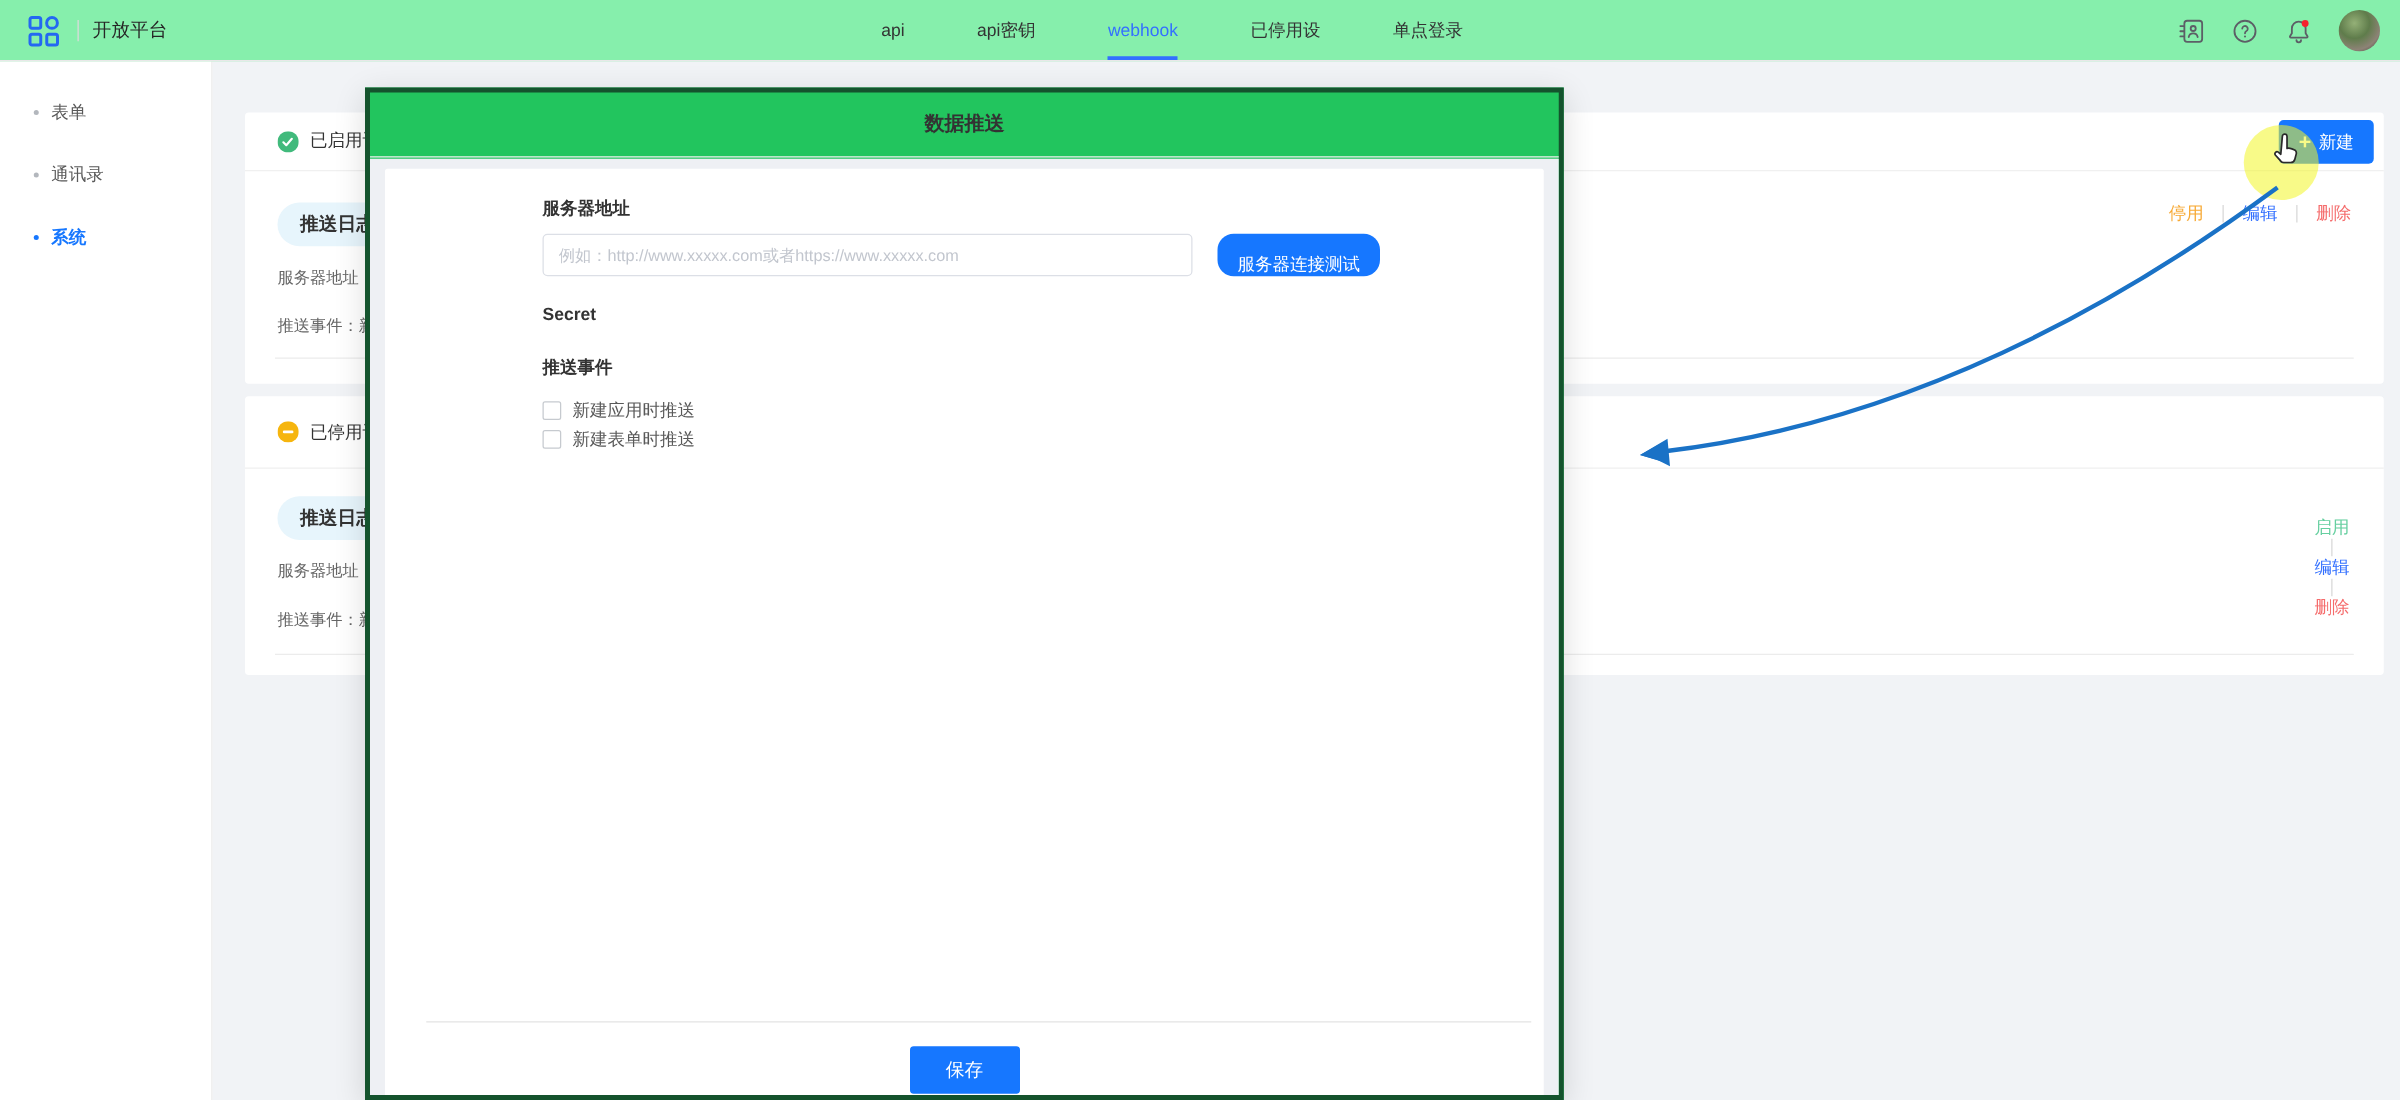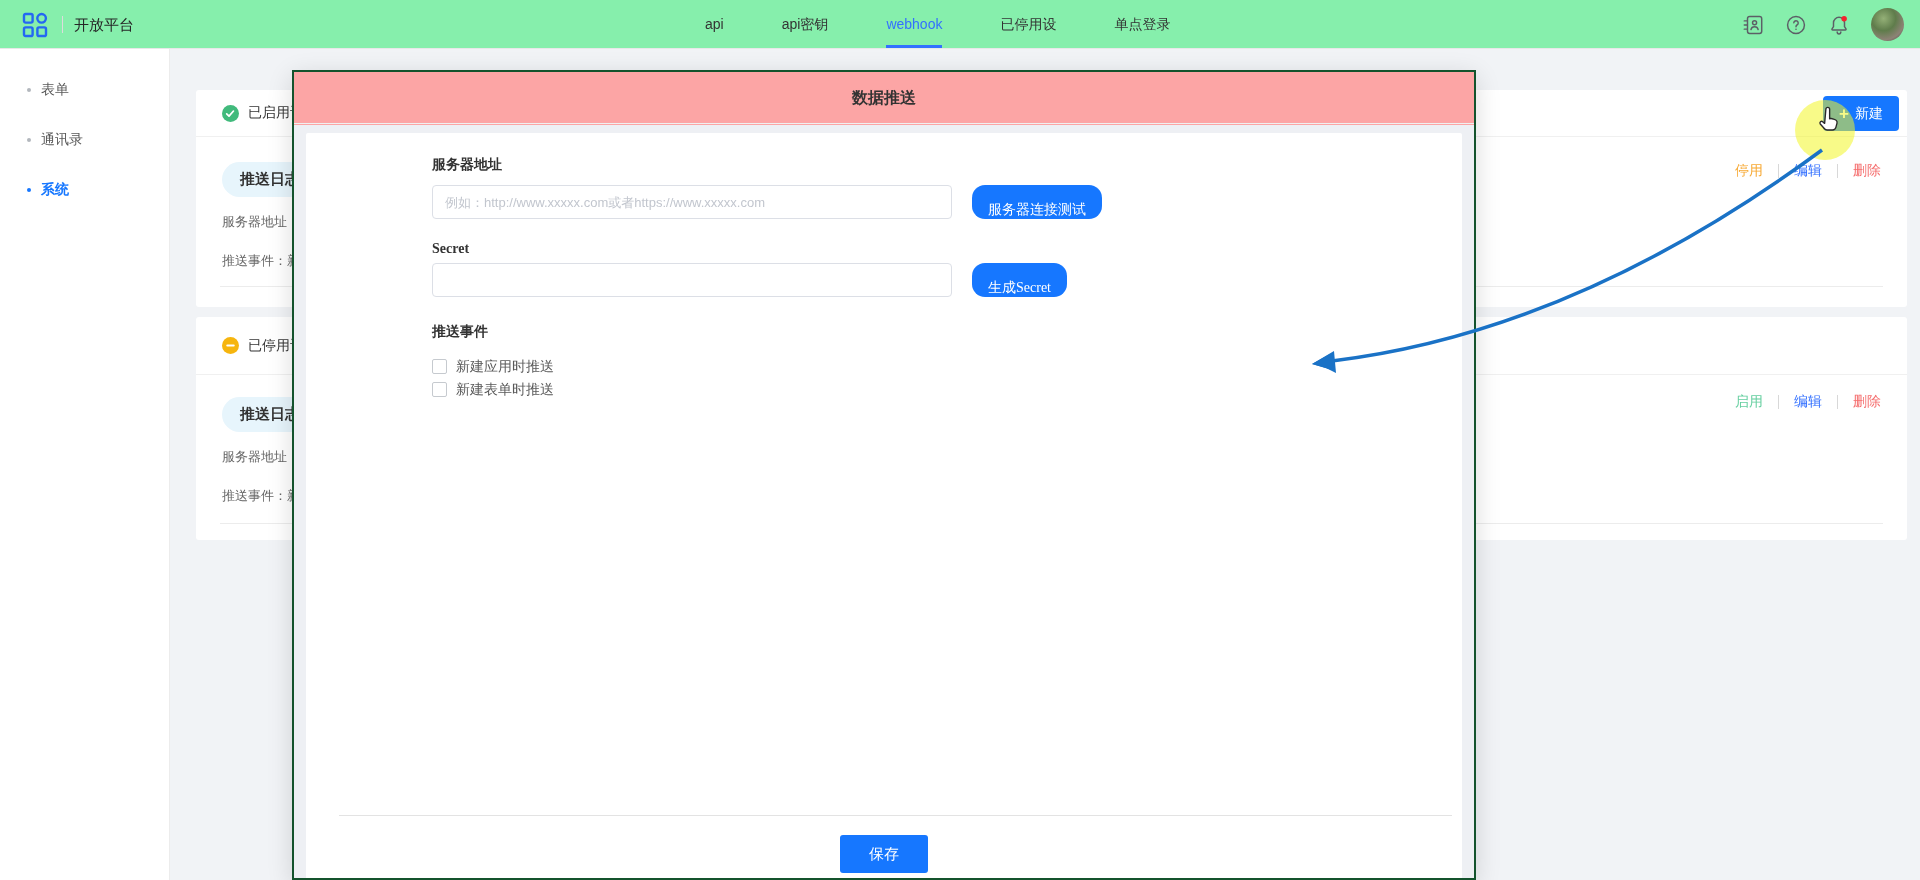--- a/index.html
+++ b/index.html
@@ -39,35 +39,35 @@
   .card-body { padding:25px 26px 0 26px; }
   .card2 .card-body { padding-top:22px; }
   .pill { display:inline-block; padding:8px 18px; background:#e7f5fc; border-radius:18px; font-size:15px; font-weight:bold; color:#333; }
   .meta1 { margin-top:16px; font-size:13px; color:#666; }
   .meta2 { margin-top:21px; font-size:13px; color:#666; }
   .inner-divider { position:absolute; left:24px; right:24px; height:1px; background:#ececec; }
   .card1 .inner-divider { bottom:20px; }
   .card2 .inner-divider { bottom:16px; }
   .actions { position:absolute; right:26px; display:flex; align-items:center; font-size:14px; }
   .card1 .actions { top:72px; }
-  .card2 .actions { top:76px; }
+  .card2 .actions { top:96px;flex-direction:column; }
   .actions .sep { width:1px; height:14px; background:#d8d8d8; margin:0 15px; }
   .act { cursor:pointer; text-decoration:none; }
   .act.stop { color:#f7a934; }
   .act.enable { color:#66cfa0; }
   .act.edit { color:#3370ff; }
   .act.del { color:#f56c6c; }
 
   
-  .modal { position:absolute; left:292px; top:70px; width:1184px; height:810px; background:#fca5a5; border:2px solid #14532d; z-index:10; box-shadow:0 6px 24px rgba(0,0,0,.14); }
+  .modal { position:absolute; left:292px; top:70px; width:959px; height:810px; background:#22c55e; border:4px solid #14532d; z-index:10; box-shadow:0 6px 24px rgba(0,0,0,.14); }
   .modal-header { height:52px; line-height:52px; text-align:center; font-size:16px; font-weight:600; color:#333; border-bottom:1px solid #f0f0f0; }
   .modal-body { position:absolute; top:53px; left:0; right:0; bottom:0; background:#eef0f4; padding:8px 12px 0 12px; overflow:hidden; }
   .panel { background:#fff; border-radius:2px; min-height:840px; padding:23px 40px 0 126px; }
   .f-label { font-size:14px; font-weight:bold; color:#333; margin-bottom:11px; }
-  .f-label.secret { margin-top:22px; margin-bottom:6px;font-family:Liberation Serif, serif; }
+  .f-label.secret { margin-top:22px; margin-bottom:19px; }
   .f-label.events { margin-top:26px; margin-bottom:16px; }
   .f-row { display:flex; align-items:center; gap:20px; }
   .f-input { width:520px; height:34px; border:1px solid #dcdfe6; border-radius:4px; padding:0 12px; font-size:13px; color:#333; outline:none; font-family:Liberation Sans, sans-serif; }
   .f-input::placeholder { color:#c2c6ce; }
   .blue-btn { height:34px; padding:16px 16px; background:#1677ff; color:#fff; border:none; border-radius:13px; font-size:14px; cursor:pointer; font-family:Liberation Serif, serif; }
   .check-row { display:flex; align-items:center; gap:9px; margin-bottom:4px; height:19px; }
   .checkbox { width:15px; height:15px; border:1px solid #c6cacf; border-radius:2px; background:#fff; cursor:pointer; flex:0 0 auto; }
   .check-label { font-size:14px; color:#595959; }
   .modal-footer-divider { position:absolute; left:45px; right:22px; top:743px; height:1px; background:#e3e3e3; }
   .save-btn { position:absolute; top:763px; left:50%; transform:translateX(-50%); width:88px; height:38px; background:#1677ff; color:#fff; border:none; border-radius:3px; font-size:15px; cursor:pointer; font-family:inherit; }
@@ -190,24 +190,20 @@
   <div class="modal-body">
     <div class="panel">
 
       <div class="f-label">服务器地址</div>
       <div class="f-row">
         <input class="f-input" type="text" placeholder="例如：http://www.xxxxx.com或者https://www.xxxxx.com" style="">
         <button class="blue-btn">服务器连接测试</button>
       </div>
 
       <div class="f-label secret">Secret</div>
-      <div class="f-row">
-        <input class="f-input" type="text" value="" style="">
-        <button class="blue-btn">生成Secret</button>
-      </div>
 
       <div class="f-label events">推送事件</div>
       <div class="check-row">
         <span class="checkbox"></span>
         <span class="check-label">新建应用时推送</span>
       </div>
       <div class="check-row">
         <span class="checkbox"></span>
         <span class="check-label">新建表单时推送</span>
       </div>

